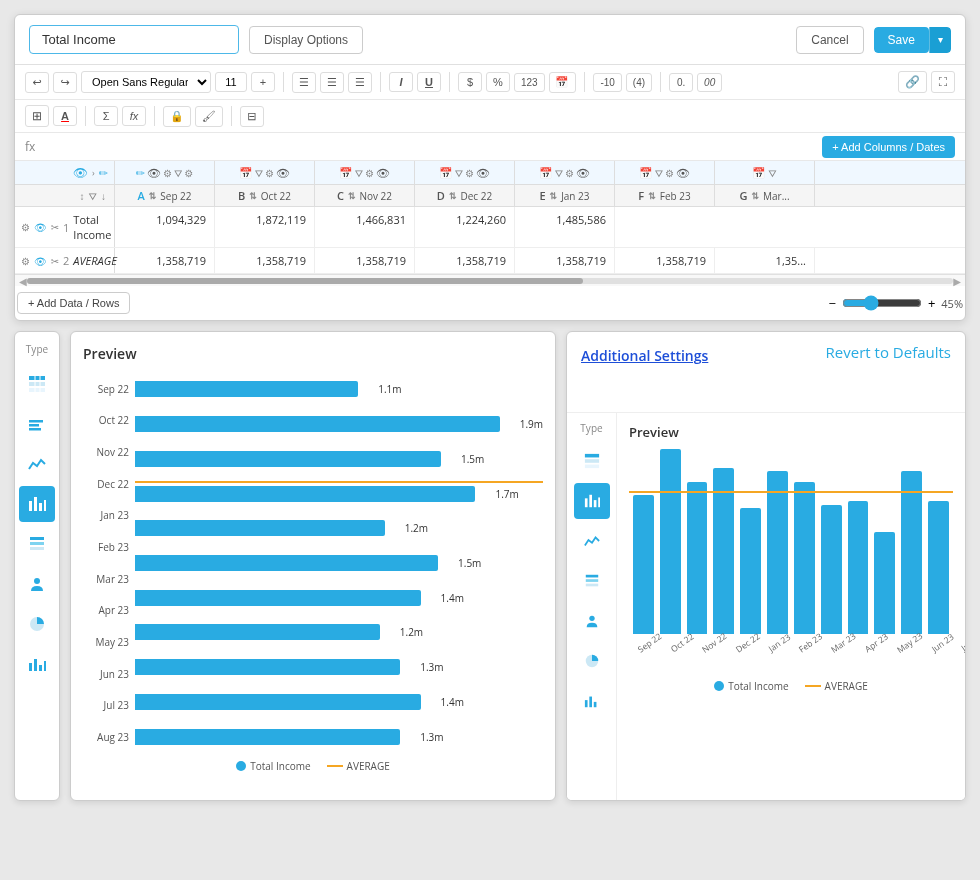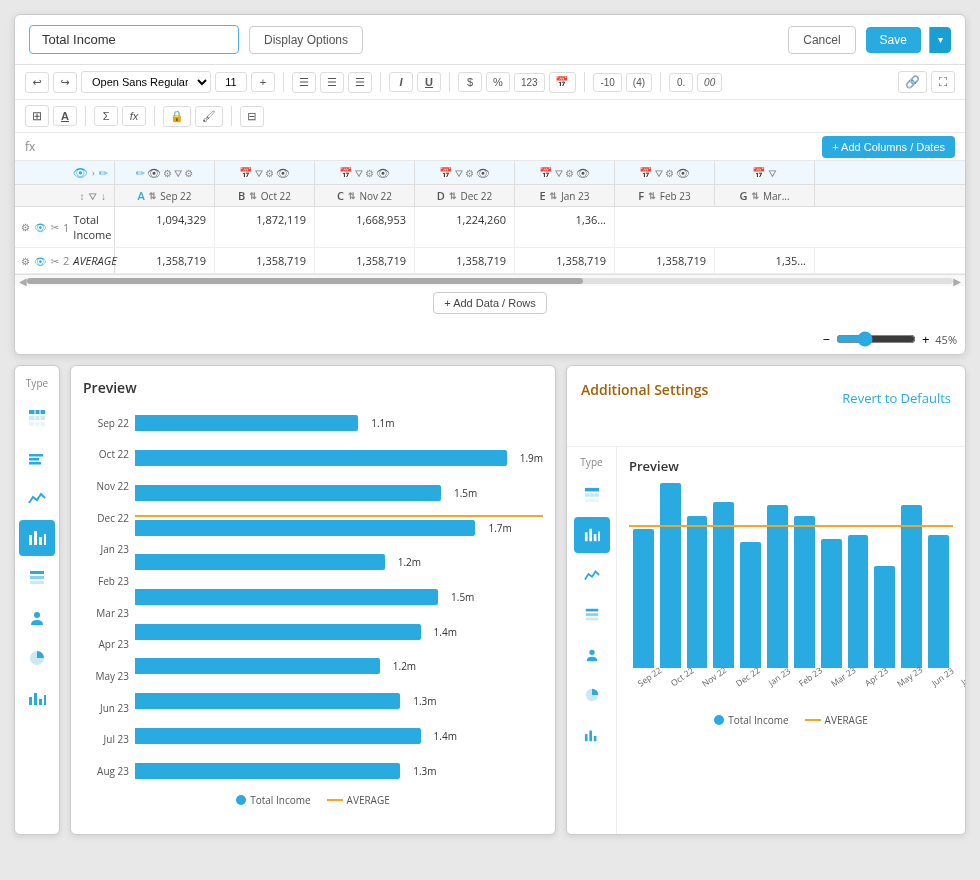--- a/index.html
+++ b/index.html
@@ -83,21 +83,20 @@
       padding: 6px 8px;
       cursor: pointer;
       border-radius: 0 4px 4px 0;
       font-size: 10px;
     }
 
     .save-group {
       display: flex;
       border-radius: 4px;
       overflow: hidden;
-      gap: 8px;
     }
 
     
     .format-toolbar {
       display: flex;
       align-items: center;
       padding: 6px 10px;
       border-bottom: 1px solid #e8e8e8;
       gap: 4px;
     }
@@ -280,23 +279,22 @@
     .h-scrollbar-thumb {
       width: 60%;
       height: 6px;
       background: #aaa;
       border-radius: 3px;
     }
 
     .bottom-bar {
       display: flex;
       align-items: center;
-      padding: 6px 8px;
+      padding: 6px 2px;
       gap: 16px;
-      flex-direction: column;
     }
 
     .add-data-btn {
       background: white;
       border: 1px solid #ccc;
       border-radius: 4px;
       padding: 4px 10px;
       font-size: 11px;
       cursor: pointer;
       color: #444;
@@ -411,21 +409,21 @@
       display: flex;
       flex-direction: column;
       justify-content: space-around;
       gap: 2px;
       position: relative;
     }
 
     .bar-row {
       display: flex;
       align-items: center;
-      gap: 9px;
+      gap: 16px;
       height: 22px;
     }
 
     .bar {
       height: 16px;
       background: #29abe2;
       border-radius: 0 2px 2px 0;
       position: relative;
     }
 
@@ -464,22 +462,23 @@
       width: 400px;
       padding: 14px;
       box-shadow: 0 2px 6px rgba(0,0,0,0.1);
       position: relative;
       overflow: hidden;
     }
 
     .settings-title {
       font-size: 14px;
       font-weight: 600;
-      color: #a16207;
+      color: #1d4ed8;
       margin-bottom: 26px;
+      text-decoration: underline;
     }
 
     .settings-tabs {
       display: flex;
       gap: 0;
       margin-bottom: 8px;
       border-bottom: 1px solid #ddd;
     }
 
     .settings-tab {
@@ -492,24 +491,24 @@
     }
 
     .settings-tab.active {
       background: #29abe2;
       color: white;
       border-color: #29abe2;
     }
 
     .revert-link {
       position: absolute;
-      top: 23px;
+      top: 10px;
       right: 14px;
       color: #29abe2;
-      font-size: 13px;
+      font-size: 15px;
       cursor: pointer;
       text-decoration: none;
     }
 
     
     .nested-overlay {
       position: absolute;
       top: 80px;
       left: 0;
       right: 0;
@@ -763,23 +762,23 @@
   <div class="data-row">
     <div class="row-num-cell">
       <span style="color:#888; font-size:10px;">⚙</span>
       <span style="color:#29abe2; font-size:10px;">👁</span>
       <span style="color:#888; font-size:10px;">✂</span>
       <span class="row-num">1</span>
       <span class="row-label">Total Income</span>
     </div>
     <div class="data-cell">1,094,329</div>
     <div class="data-cell">1,872,119</div>
-    <div class="data-cell">1,668,953</div>
+    <div class="data-cell">1,466,831</div>
     <div class="data-cell">1,224,260</div>
-    <div class="data-cell">1,36...</div>
+    <div class="data-cell">1,485,586</div>
   </div>
 
   <div class="data-row">
     <div class="row-num-cell">
       <span style="color:#888; font-size:10px;">⚙</span>
       <span style="color:#29abe2; font-size:10px;">👁</span>
       <span style="color:#888; font-size:10px;">✂</span>
       <span class="row-num">2</span>
       <span class="row-label" style="font-style:italic;">AVERAGE</span>
     </div>

